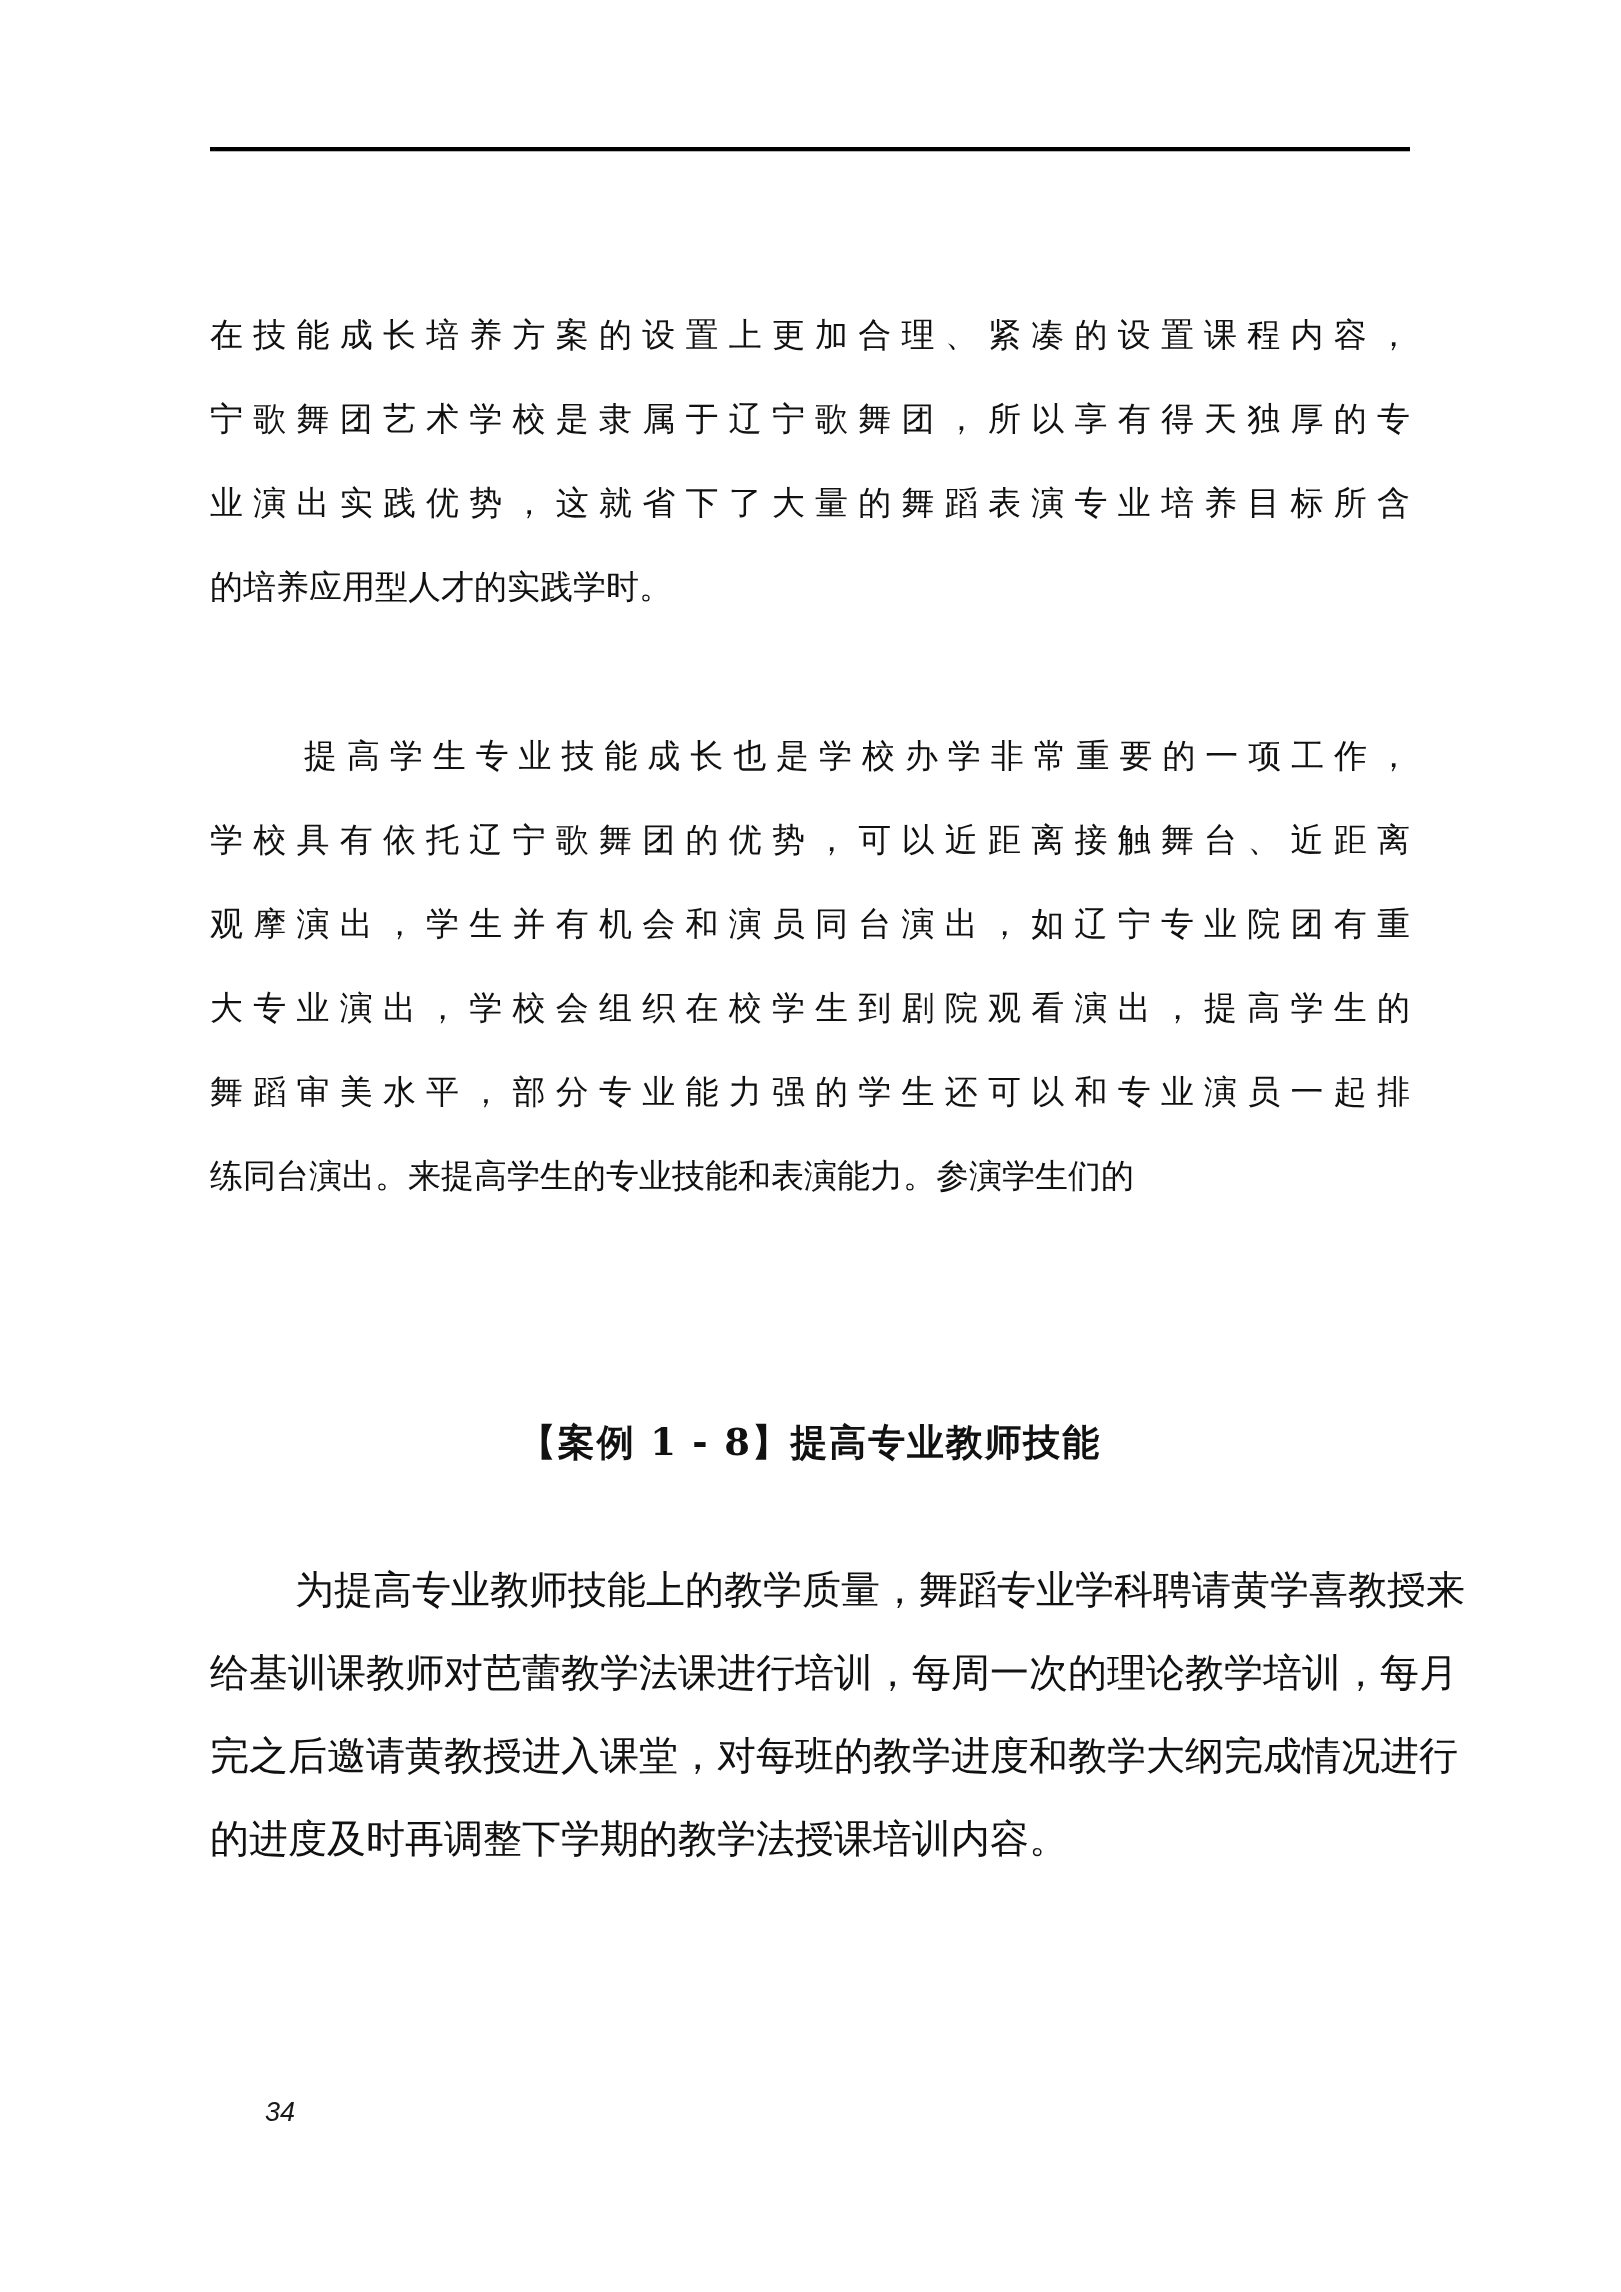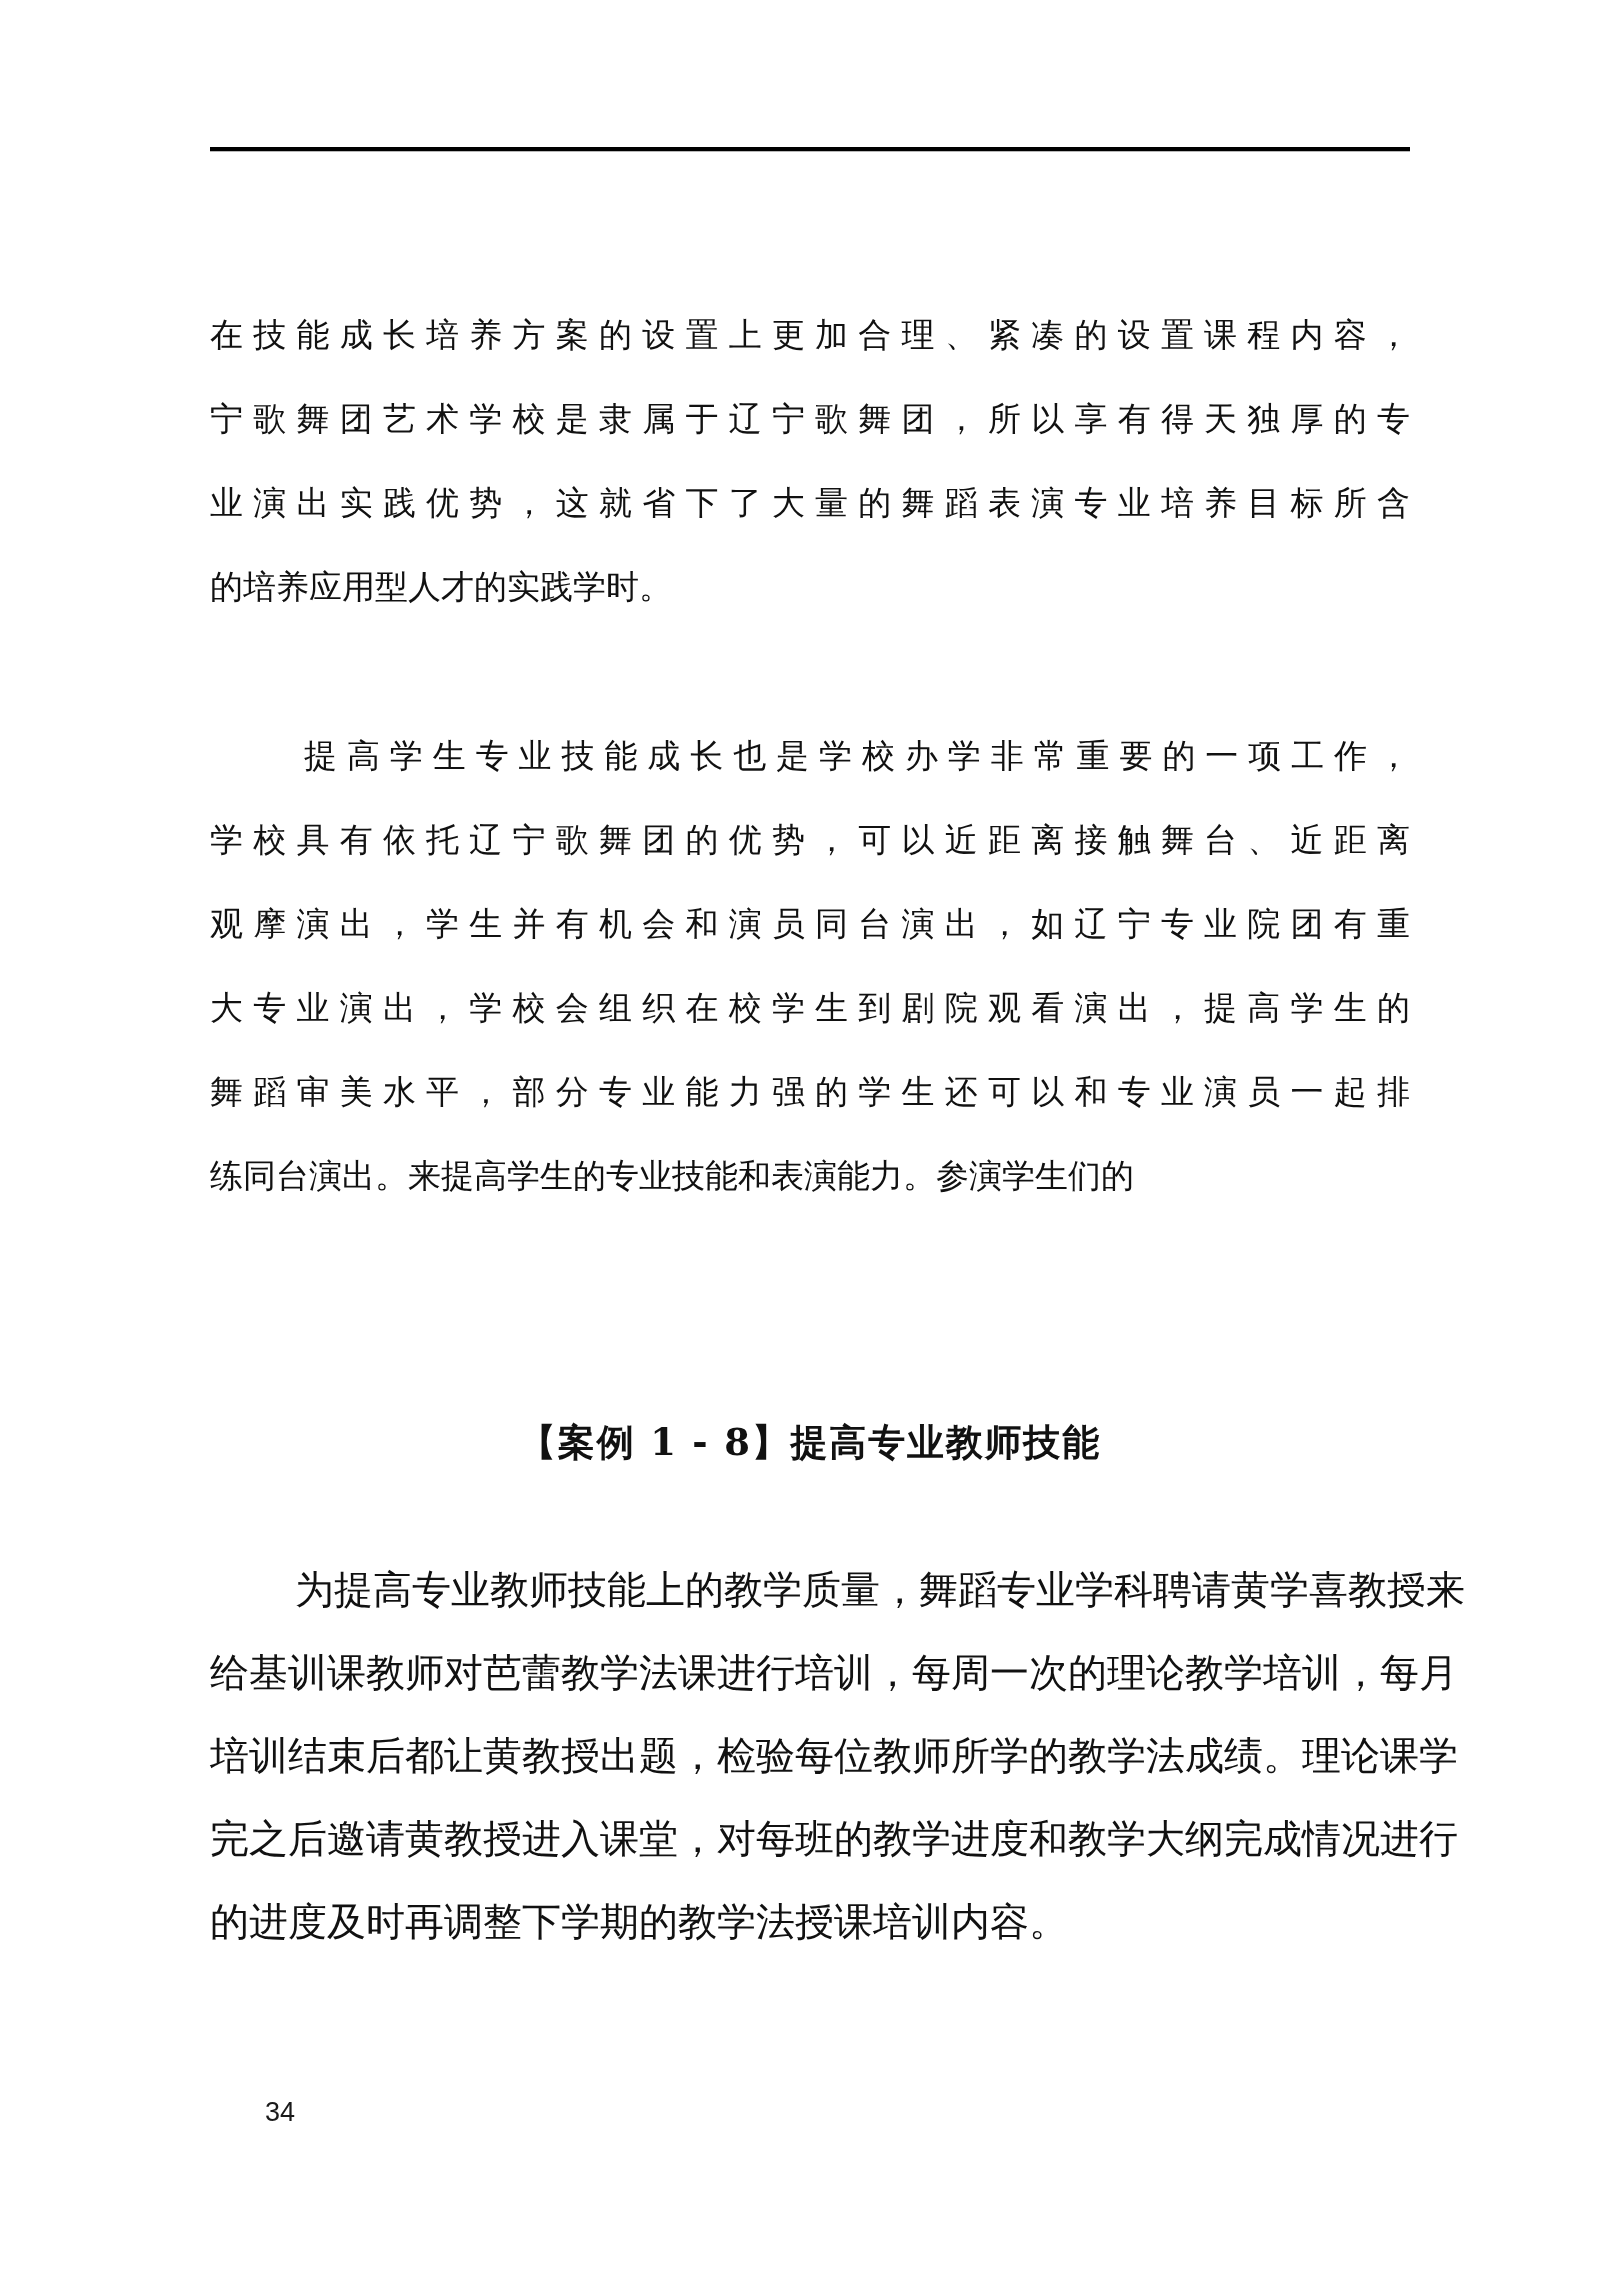--- a/index.html
+++ b/index.html
@@ -77,20 +77,21 @@
   .p-case .line:first-child { text-indent: 85px; }
   
   .page-number {
     position: absolute;
     left: 265px;
     top: 2096px;
     font-family: "Liberation Sans", sans-serif;
     font-size: 27px;
     line-height: 32px;
     color: #1a1a1a;
+    font-style: italic;
   }
 </style>
 </head>
 <body>
 
 <div class="page">
 
   <div class="header-rule">
     <div class="rule-thick"></div>
     <div class="rule-thin"></div>
@@ -110,21 +111,20 @@
       <div class="line">大专业演出，学校会组织在校学生到剧院观看演出，提高学生的</div>
       <div class="line">舞蹈审美水平，部分专业能力强的学生还可以和专业演员一起排</div>
       <div class="line">练同台演出。来提高学生的专业技能和表演能力。参演学生们的</div>
     </div>
 
   <div class="case-heading">【案例 1 - 8】提高专业教师技能</div>
 
   <div class="para p-case">
       <div class="line">为提高专业教师技能上的教学质量，舞蹈专业学科聘请黄学喜教授来</div>
       <div class="line">给基训课教师对芭蕾教学法课进行培训，每周一次的理论教学培训，每月</div>
-      <div class="line">培训结束后都让黄教授出题，检验每位教师所学的教学法成绩。理论课学</div>
       <div class="line">完之后邀请黄教授进入课堂，对每班的教学进度和教学大纲完成情况进行</div>
       <div class="line">的进度及时再调整下学期的教学法授课培训内容。</div>
     </div>
 
   <div class="page-number">34</div>
 
 </div>
 
 
 </body></html>

